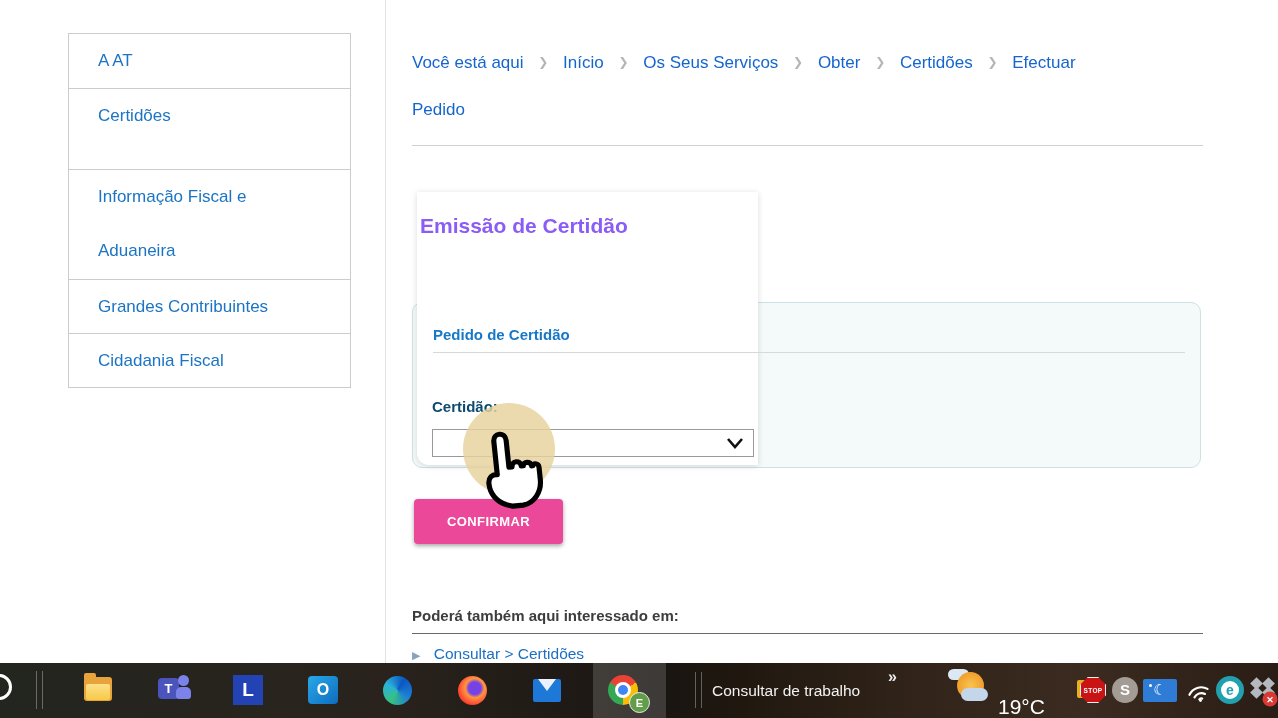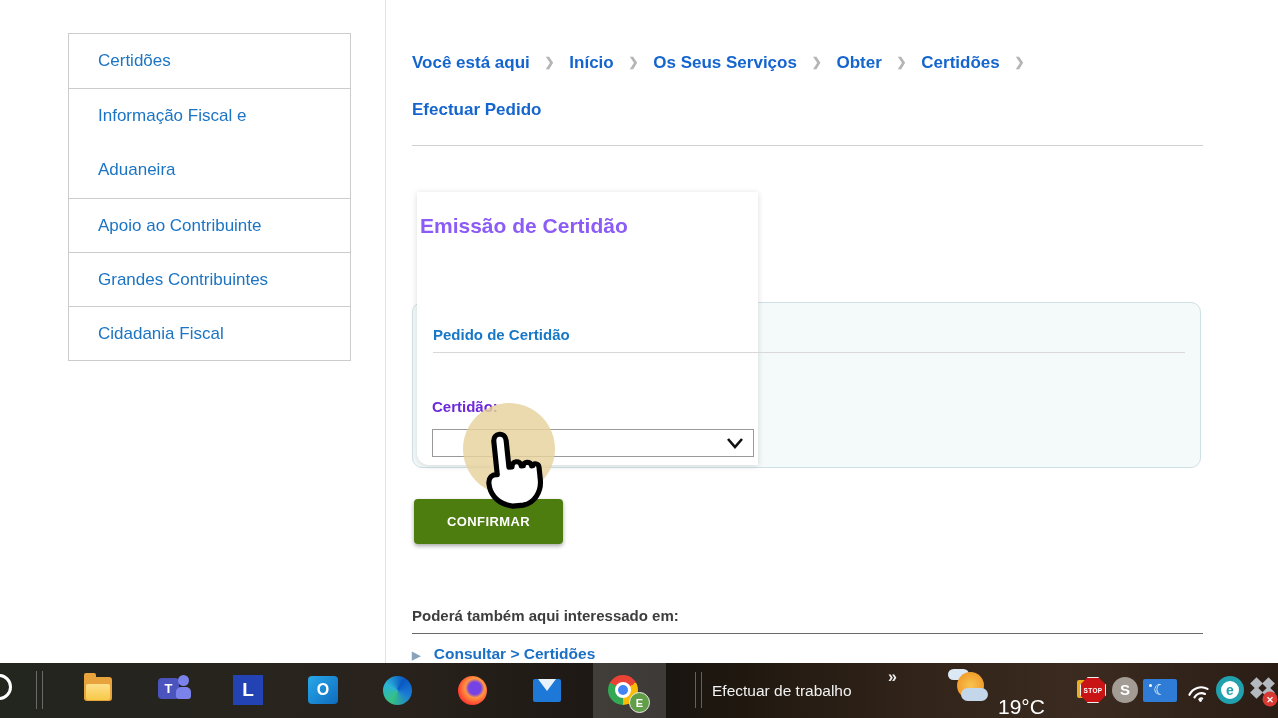--- a/index.html
+++ b/index.html
@@ -5,47 +5,47 @@
   * { margin:0; padding:0; box-sizing:border-box; }
   html,body { width:1278px; height:718px; }
   body { font-family:"Liberation Sans", sans-serif; background:#fff; }
   .canvas { position:relative; width:1278px; height:718px; background:#fff; overflow:hidden; }
 
   
   .sidebar-divider { position:absolute; left:385px; top:0; width:1px; height:663px; background:#e2e2e2; }
   .sidebar { position:absolute; left:68px; top:33px; width:283px; border:1px solid #ccc; background:#fff; }
   .sb-item { padding-left:29px; font-size:17px; color:#1b74c4; line-height:54px; height:54px; border-top:1px solid #ccc; cursor:pointer; overflow:hidden; }
   .sb-item:first-child { border-top:none; }
-  .sb-item.two-line { height:110px; }
+  .sb-item.two-line { height:110px;margin-top:27px; }
   .sb-item.two-line span { display:inline-block; width:170px; line-height:54px; vertical-align:top; }
 
   
-  .breadcrumb { position:absolute; left:412px; top:40px; width:680px; font-size:17px; font-weight:bold; color:#1565cf; line-height:45px; }
+  .breadcrumb { position:absolute; left:412px; top:40px; width:680px; font-size:17px; font-weight:normal; color:#1565cf; line-height:45px; }
   .bc-item { color:#1565cf; cursor:pointer; }
   .bc-label { color:#1565cf; }
   .bc-sep { color:#b5b5b5; font-size:12px; margin:0 10px; position:relative; top:-2px; }
   .content-hr { position:absolute; left:412px; top:145px; width:791px; border-top:1px solid #d0d0d0; }
 
   
   .panel { position:absolute; left:412px; top:302px; width:789px; height:166px; background:#f4f9fa; border:1px solid #cfe0e4; border-radius:10px; }
   .white-card { position:absolute; left:417px; top:192px; width:341px; height:273px; background:#fff; border-radius:0 0 0 12px; box-shadow:0 1px 6px rgba(0,0,0,.14); }
   .page-title { position:absolute; left:420px; top:214px; font-size:21px; font-weight:bold; color:#8b5cf6; }
   .panel-heading { position:absolute; left:433px; top:326px; font-size:15px; font-weight:bold; color:#1778c8; }
   .panel-hr { position:absolute; left:433px; top:352px; width:752px; border-top:1px solid #d8d8d8; }
   .nif-row { position:absolute; left:433px; top:370px; font-size:15px; font-weight:bold; color:#84837c; }
   .nif-redaction { display:inline-block; width:92px; height:17px; background:#949494; filter:blur(4px); opacity:.55; vertical-align:middle; margin-left:3px; border-radius:3px; }
-  .cert-label { position:absolute; left:432px; top:398px; font-size:15px; font-weight:bold; color:#6d28d9; }
+  .cert-label { position:absolute; left:432px; top:398px; font-size:15px; font-weight:bold; color:#0c4a6e; }
   .cert-select { position:absolute; left:432px; top:429px; width:322px; height:28px; background:#fff; border:1px solid #999; cursor:pointer; }
   .cert-select svg { position:absolute; right:10px; top:8px; }
-  .confirm-btn { position:absolute; left:414px; top:499px; width:149px; height:45px; background:#4d7c0f; border:none; border-radius:4px; box-shadow:0 2px 4px rgba(0,0,0,.35); color:#fff; font-family:"Liberation Sans",sans-serif; font-size:13px; font-weight:bold; letter-spacing:.4px; cursor:pointer; }
+  .confirm-btn { position:absolute; left:414px; top:499px; width:149px; height:45px; background:#ec4899; border:none; border-radius:4px; box-shadow:0 2px 4px rgba(0,0,0,.35); color:#fff; font-family:"Liberation Sans",sans-serif; font-size:13px; font-weight:bold; letter-spacing:.4px; cursor:pointer; }
 
   
   .interested-heading { position:absolute; left:412px; top:607px; font-size:15px; font-weight:bold; color:#3d3d3d; }
   .interested-hr { position:absolute; left:412px; top:633px; width:791px; border-top:1px solid #6a6a6a; }
-  .interested-link { position:absolute; left:412px; top:645px; font-size:15.5px; font-weight:bold; color:#1b6fc5; cursor:pointer; z-index:5; }
+  .interested-link { position:absolute; left:412px; top:645px; font-size:15.5px; font-weight:normal; color:#1b6fc5; cursor:pointer; z-index:5; }
   .bullet-icon { color:#8aa3bc; font-size:11px; margin-right:9px; }
 
   
   .highlight-circle { position:absolute; left:463px; top:403px; width:92px; height:92px; border-radius:50%; background:#e7d29b; opacity:.82; z-index:20; }
   .hand-cursor { position:absolute; left:478px; top:421px; z-index:21; transform:rotate(-6deg); }
 
   
   .taskbar { position:absolute; left:0; top:663px; width:1278px; height:55px; z-index:50;
     background:linear-gradient(90deg,#23251f 0%,#2a231d 30%,#191511 52%,#20180f 58%,#32241a 72%,#3b2b20 85%,#2a1d15 100%); }
   .tb { position:absolute; }
@@ -99,23 +99,23 @@
   .icon-dropbox { left:1248px; top:14px; }
 </style>
 </head>
 <body>
 
 <div class="canvas">
 
   <div class="sidebar-divider"></div>
 
   <nav class="sidebar">
+    <div class="sb-item">A AT</div>
     <div class="sb-item">Certidões</div>
     <div class="sb-item two-line"><span>Informação Fiscal e Aduaneira</span></div>
-    <div class="sb-item">Apoio ao Contribuinte</div>
     <div class="sb-item">Grandes Contribuintes</div>
     <div class="sb-item">Cidadania Fiscal</div>
   </nav>
 
   <div class="breadcrumb">
     <span class="bc-label">Você está aqui</span>
     <span class="bc-sep">❯</span>
     <span class="bc-item">Início</span>
     <span class="bc-sep">❯</span>
     <span class="bc-item">Os Seus Serviços</span>
@@ -176,21 +176,21 @@
     <div class="tb icon-firefox"></div>
     <div class="tb icon-mail"></div>
 
     <div class="tb chrome-highlight"></div>
     <div class="tb icon-chrome"></div>
     <div class="tb chrome-badge">E</div>
 
     <div class="tb tb-sep" style="left:695px; top:9px; height:36px;"></div>
     <div class="tb tb-sep" style="left:701px; top:9px; height:36px;"></div>
 
-    <div class="tb tb-label">Efectuar de trabalho</div>
+    <div class="tb tb-label">Consultar de trabalho</div>
     <div class="tb tb-chevron">»</div>
 
     <div class="tb icon-cloud1"></div>
     <div class="tb icon-sun"></div>
     <div class="tb icon-cloud2"></div>
     <div class="tb tb-temp">19°C</div>
 
     <div class="tb icon-stop-chip"></div>
     <div class="tb icon-stop">STOP</div>
     <div class="tb icon-skype">S</div>

